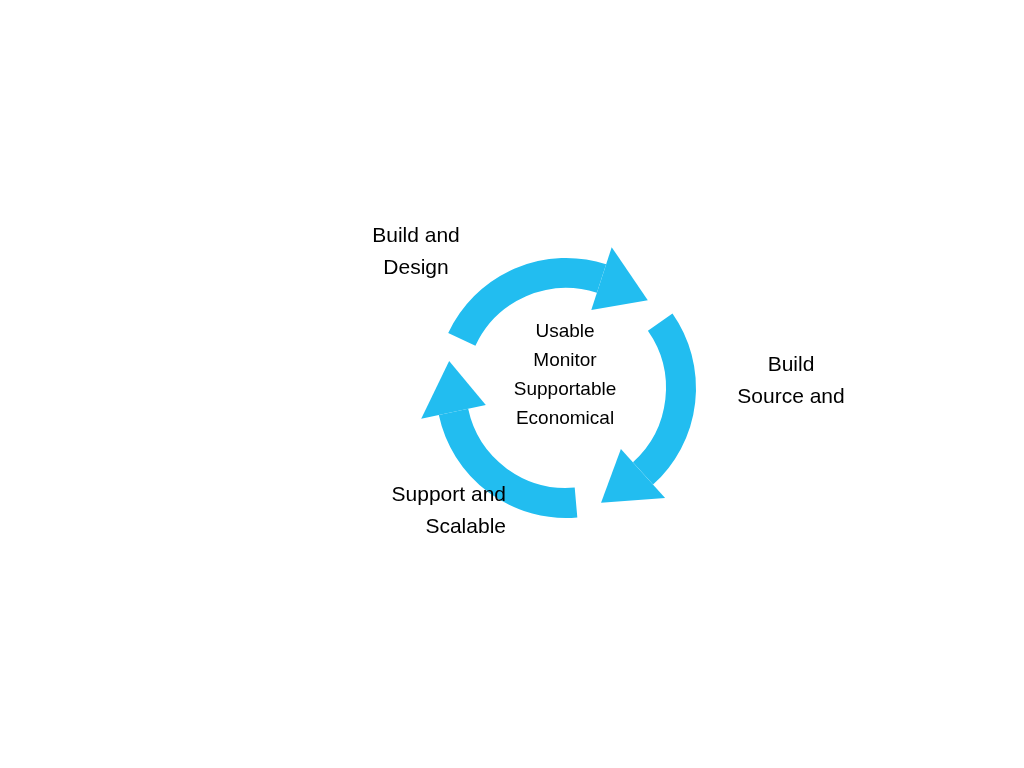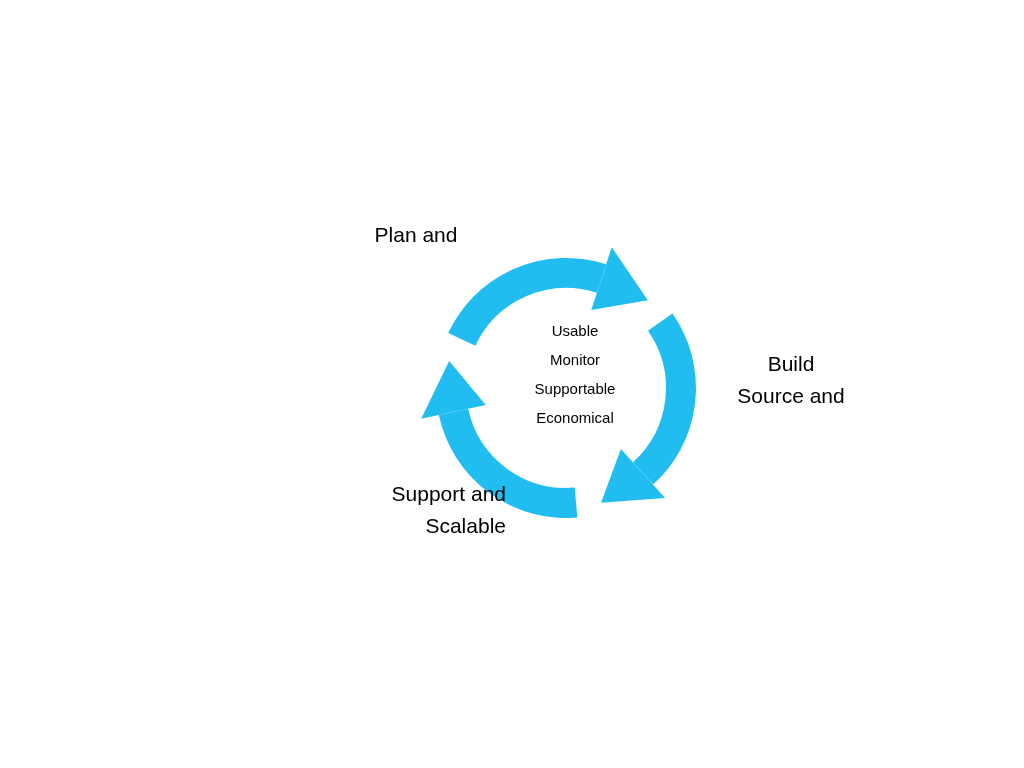--- a/index.html
+++ b/index.html
@@ -18,25 +18,25 @@
   }
   .cycle-svg {
     position: absolute;
     left: 416px;
     top: 238px;
     width: 300px;
     height: 300px;
   }
   .center-list {
     position: absolute;
-    left: 486px;
+    left: 476px;
     top: 316px;
     width: 178px;
     text-align: center;
-    font-size: 15px;
+    font-size: 19px;
     line-height: 29px;
     color: #000000;
   }
   .stage-label {
     position: absolute;
     width: 220px;
     text-align: center;
     font-size: 21px;
     line-height: 32px;
     color: #000000;
@@ -69,21 +69,22 @@
   </svg>
 
   <div class="center-list">
     <div>Usable</div>
     <div>Monitor</div>
     <div>Supportable</div>
     <div>Economical</div>
   </div>
 
   <div class="stage-label plan">
-    <div>Plan and</div>
+    <div>Build and</div>
+    <div>Design</div>
   </div>
 
   <div class="stage-label source">
     <div>Build</div>
     <div>Source and</div>
   </div>
 
   <div class="stage-label support">
     <div>Support and</div>
     <div>Scalable</div>

